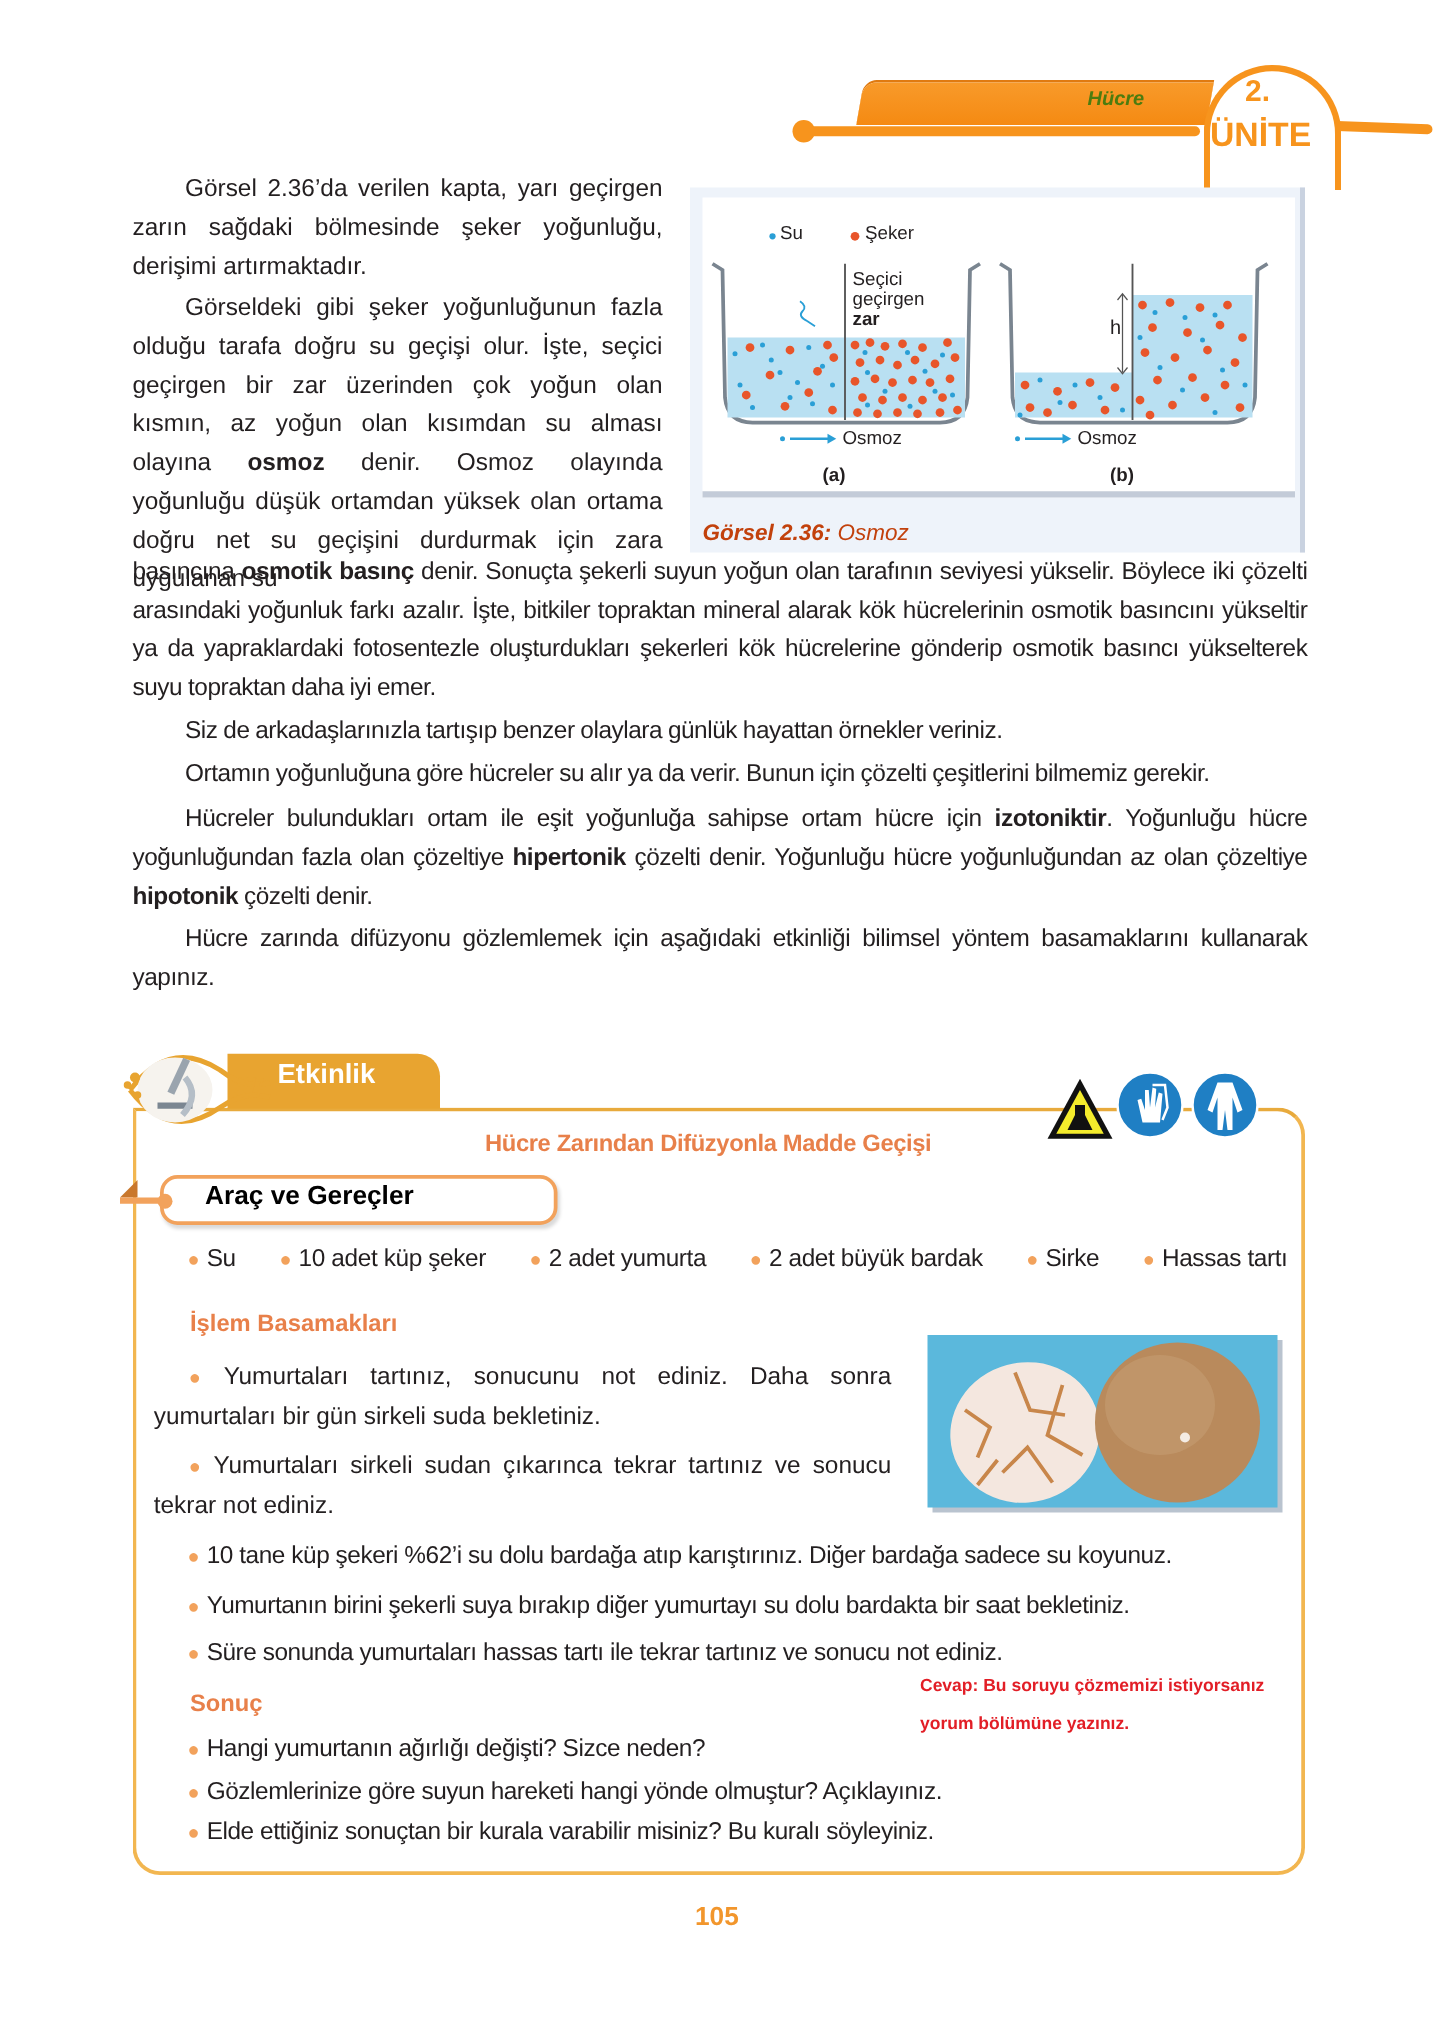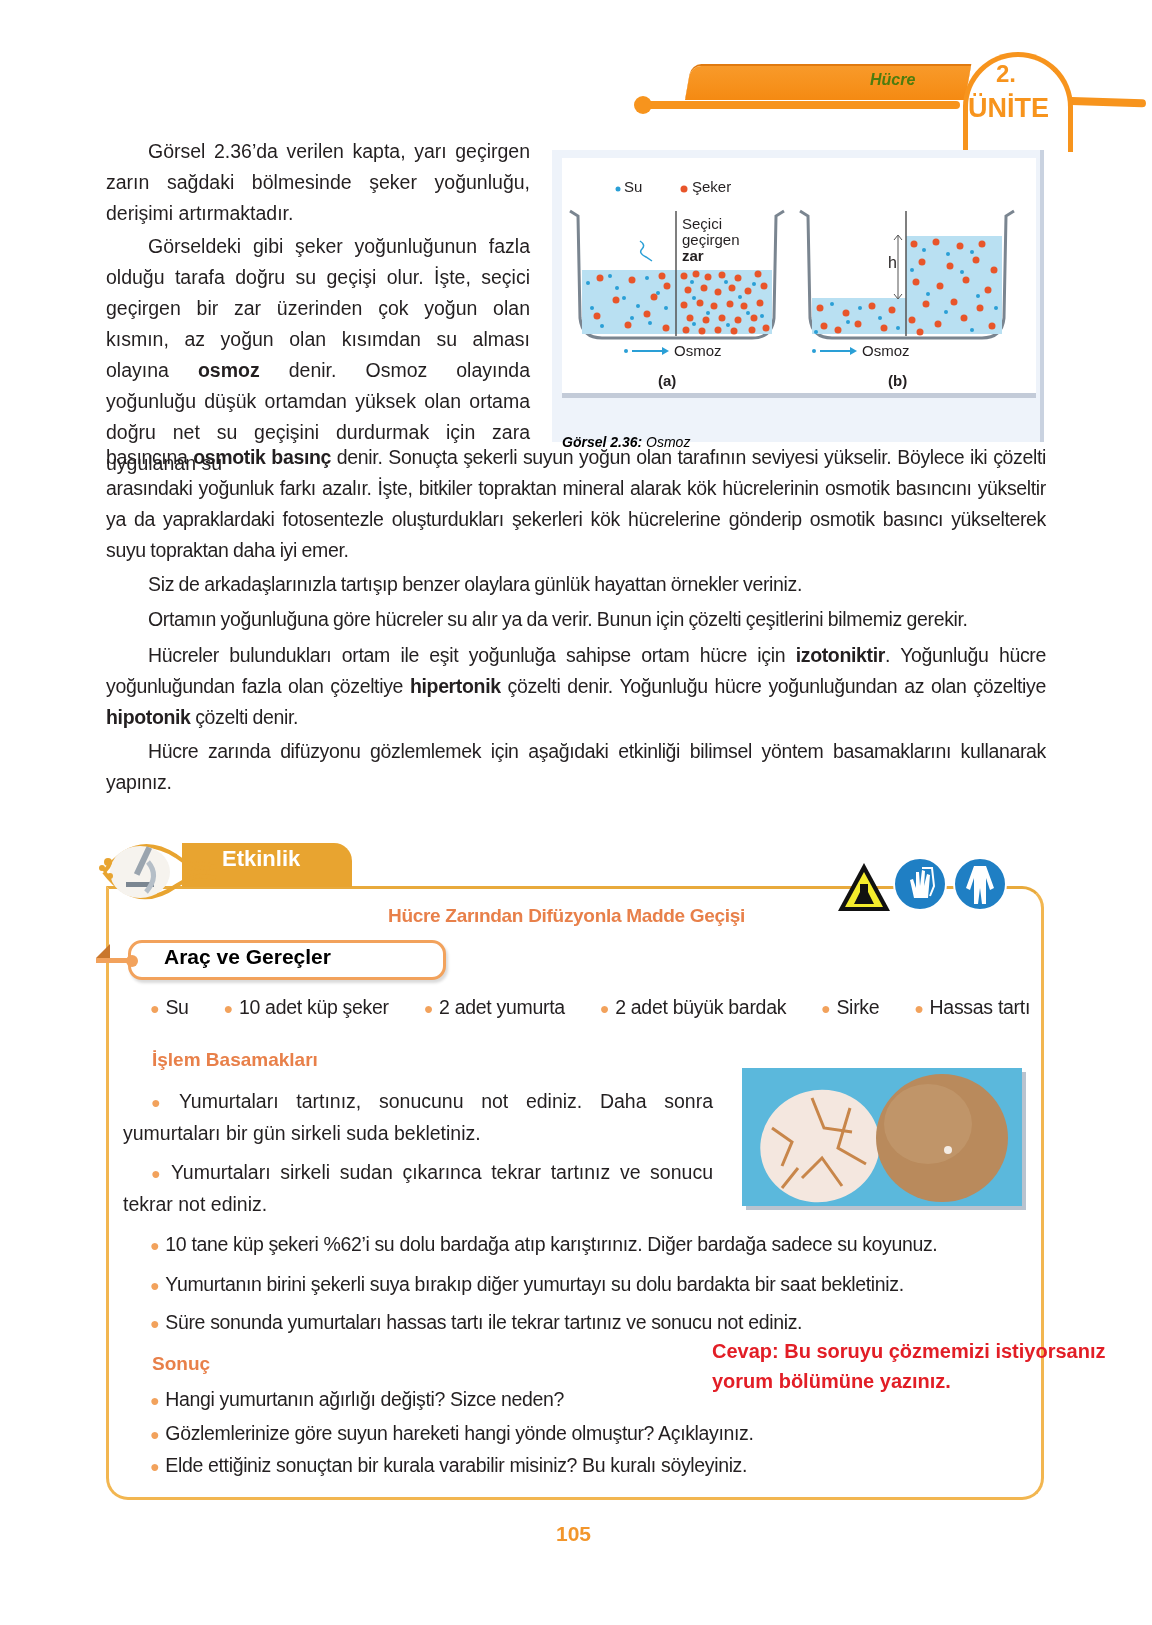--- a/index.html
+++ b/index.html
@@ -21,21 +21,21 @@
   .p { position: absolute; font-size: 19.5px; line-height: 31px; text-align: justify; color: #231f20; }
   .p b { font-weight: bold; }
   .narrow { left: 106px; width: 424px; }
   .wide { left: 106px; width: 940px; }
   .ind { text-indent: 42px; }
   .cond { letter-spacing: -0.35px; word-spacing: -0.5px; }
 
   
   .fig { position: absolute; left: 552px; top: 150px; width: 492px; height: 292px; background: #eef3fa; border-right: 4px solid #c9d2e0; }
   .fig-inner { position: absolute; left: 10px; top: 8px; width: 474px; height: 240px; background: #ffffff; border-bottom: 5px solid #c3cbd8; }
-  .fig-caption { position: absolute; left: 10px; top: 284px; font-size: 14px; font-style: italic; color: #000000; }
+  .fig-caption { position: absolute; left: 10px; top: 266px; font-size: 18px; font-style: italic; color: #c2410c; }
   .fig-caption b { font-weight: bold; }
   .fig svg { position: absolute; left: 0; top: 0; }
   .lbl { position: absolute; font-size: 15px; color: #231f20; }
   .lbl-b { font-weight: bold; font-size: 15px; }
 
   
   .act-border { position: absolute; left: 106px; top: 886px; width: 938px; height: 614px; border: 3px solid #f2b650; border-radius: 0 22px 22px 22px; border-top: 3px solid #e8aa3c; }
   .act-tab { position: absolute; left: 182px; top: 843px; width: 170px; height: 44px; background: #e8a430; border-radius: 0 18px 0 0; }
   .act-tab-text { position: absolute; left: 222px; top: 846px; font-size: 22px; font-weight: bold; color: #ffffff; }
   .act-emblem { position: absolute; left: 96px; top: 836px; width: 140px; height: 74px; }
@@ -46,21 +46,21 @@
   .arac-dot { position: absolute; left: 126px; top: 955px; width: 12px; height: 12px; background: #f2a25c; border-radius: 50%; }
   .arac-line { position: absolute; left: 96px; top: 958px; width: 36px; height: 5px; background: #f2a25c; }
   .arac-tri { position: absolute; left: 96px; top: 944px; width: 0; height: 0; border-left: 14px solid transparent; border-bottom: 14px solid #c9772c; }
 
   .mat-row { position: absolute; left: 150px; top: 996px; width: 880px; display: flex; justify-content: space-between; font-size: 19.5px; letter-spacing: -0.3px; }
   .bul { color: #f2a25c; margin-right: 6px; font-size: 16px; }
   .sec-h { position: absolute; font-size: 19px; font-weight: bold; color: #e8804a; }
 
   .egg-photo { position: absolute; left: 742px; top: 1068px; width: 280px; height: 138px; background: #5bb8dc; box-shadow: 4px 4px 0 #b9c3cf; }
 
-  .red-note { position: absolute; left: 712px; font-size: 20px; font-weight: bold; color: #e21e26; white-space: nowrap; }
+  .red-note { position: absolute; left: 736px; font-size: 14px; font-weight: bold; color: #e21e26; white-space: nowrap; }
 
   .page-num { position: absolute; left: 556px; top: 1522px; font-size: 21px; font-weight: bold; color: #f2962c; }
 </style>
 </head>
 <body>
 
 <div class="hdr">
   <div class="hdr-tab"></div>
   <div class="hdr-line"></div>
   <div class="hdr-dot"></div>

